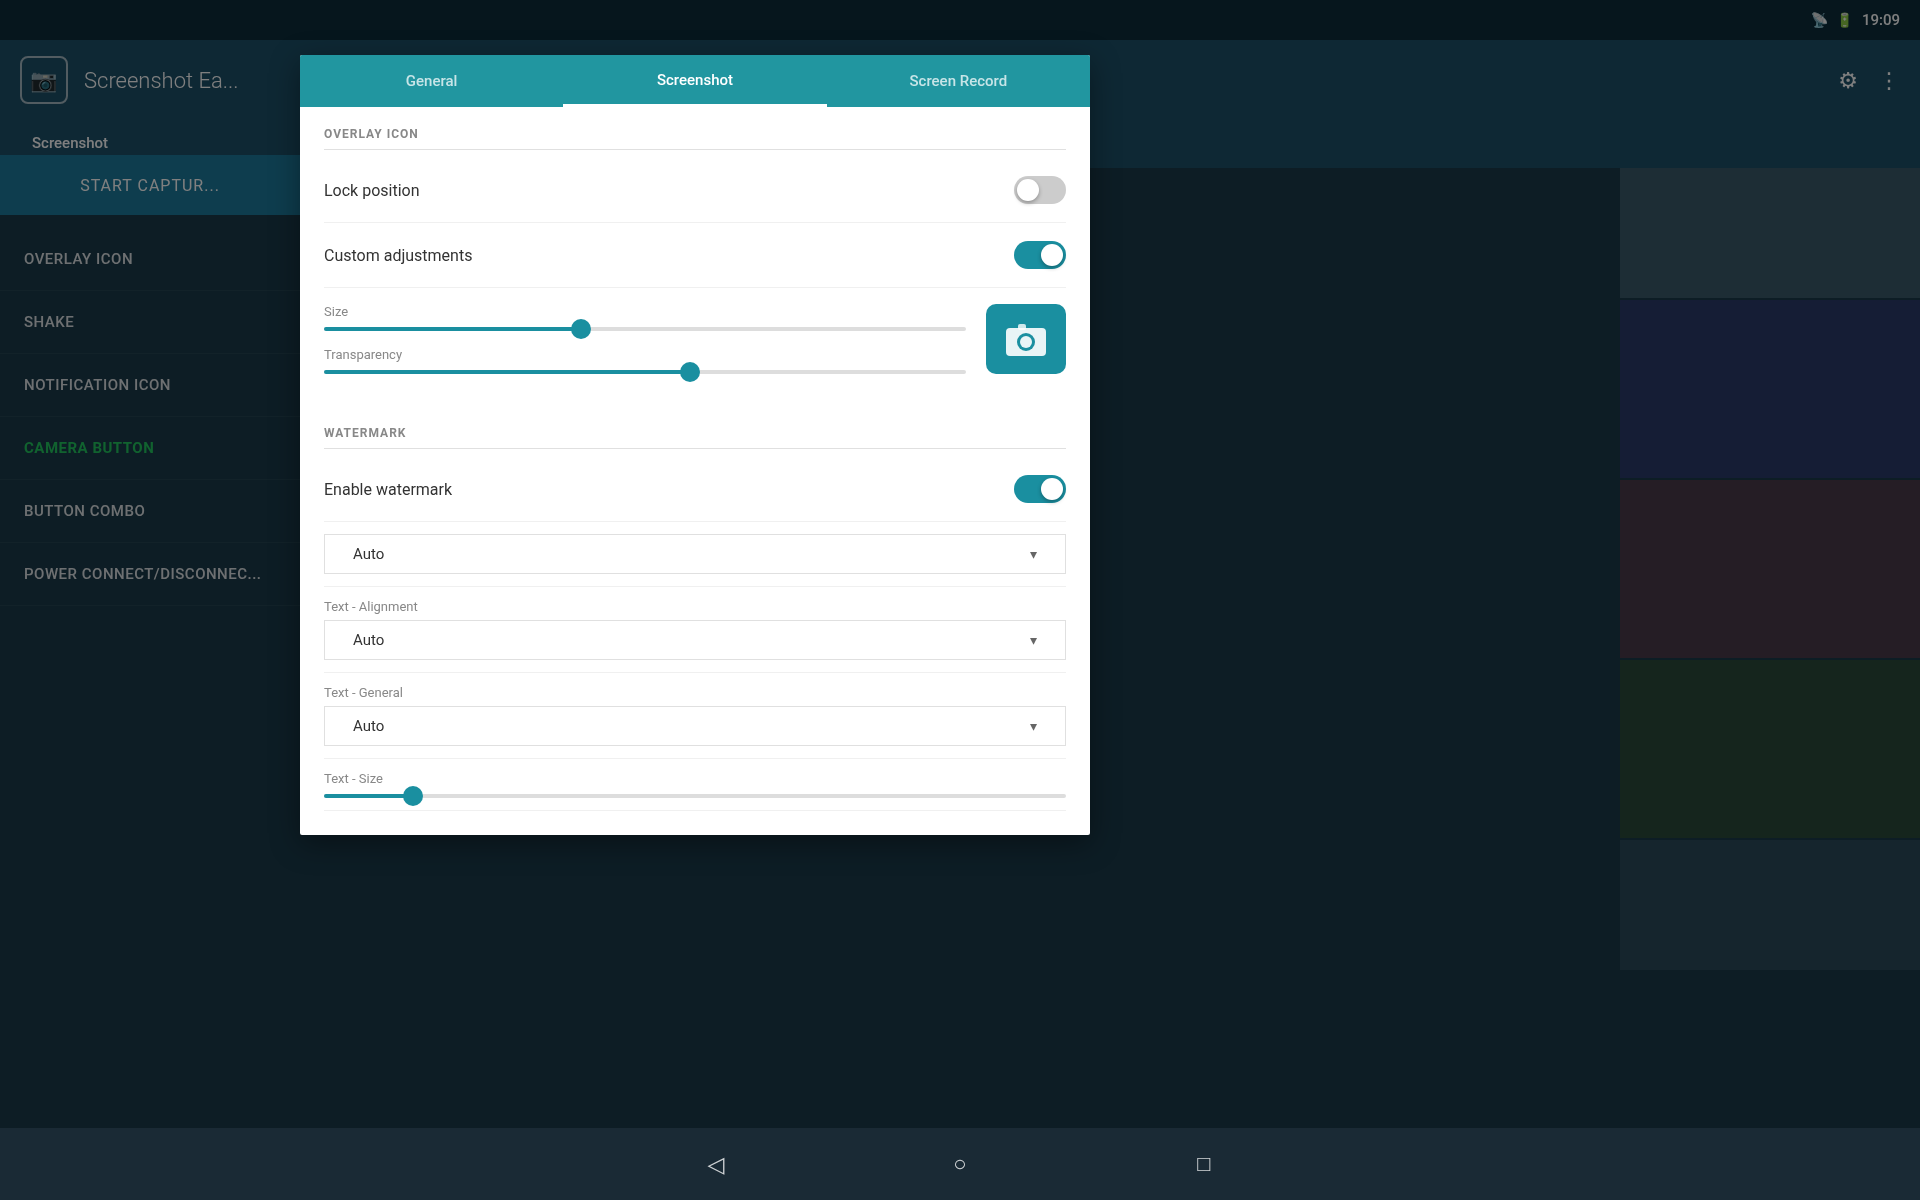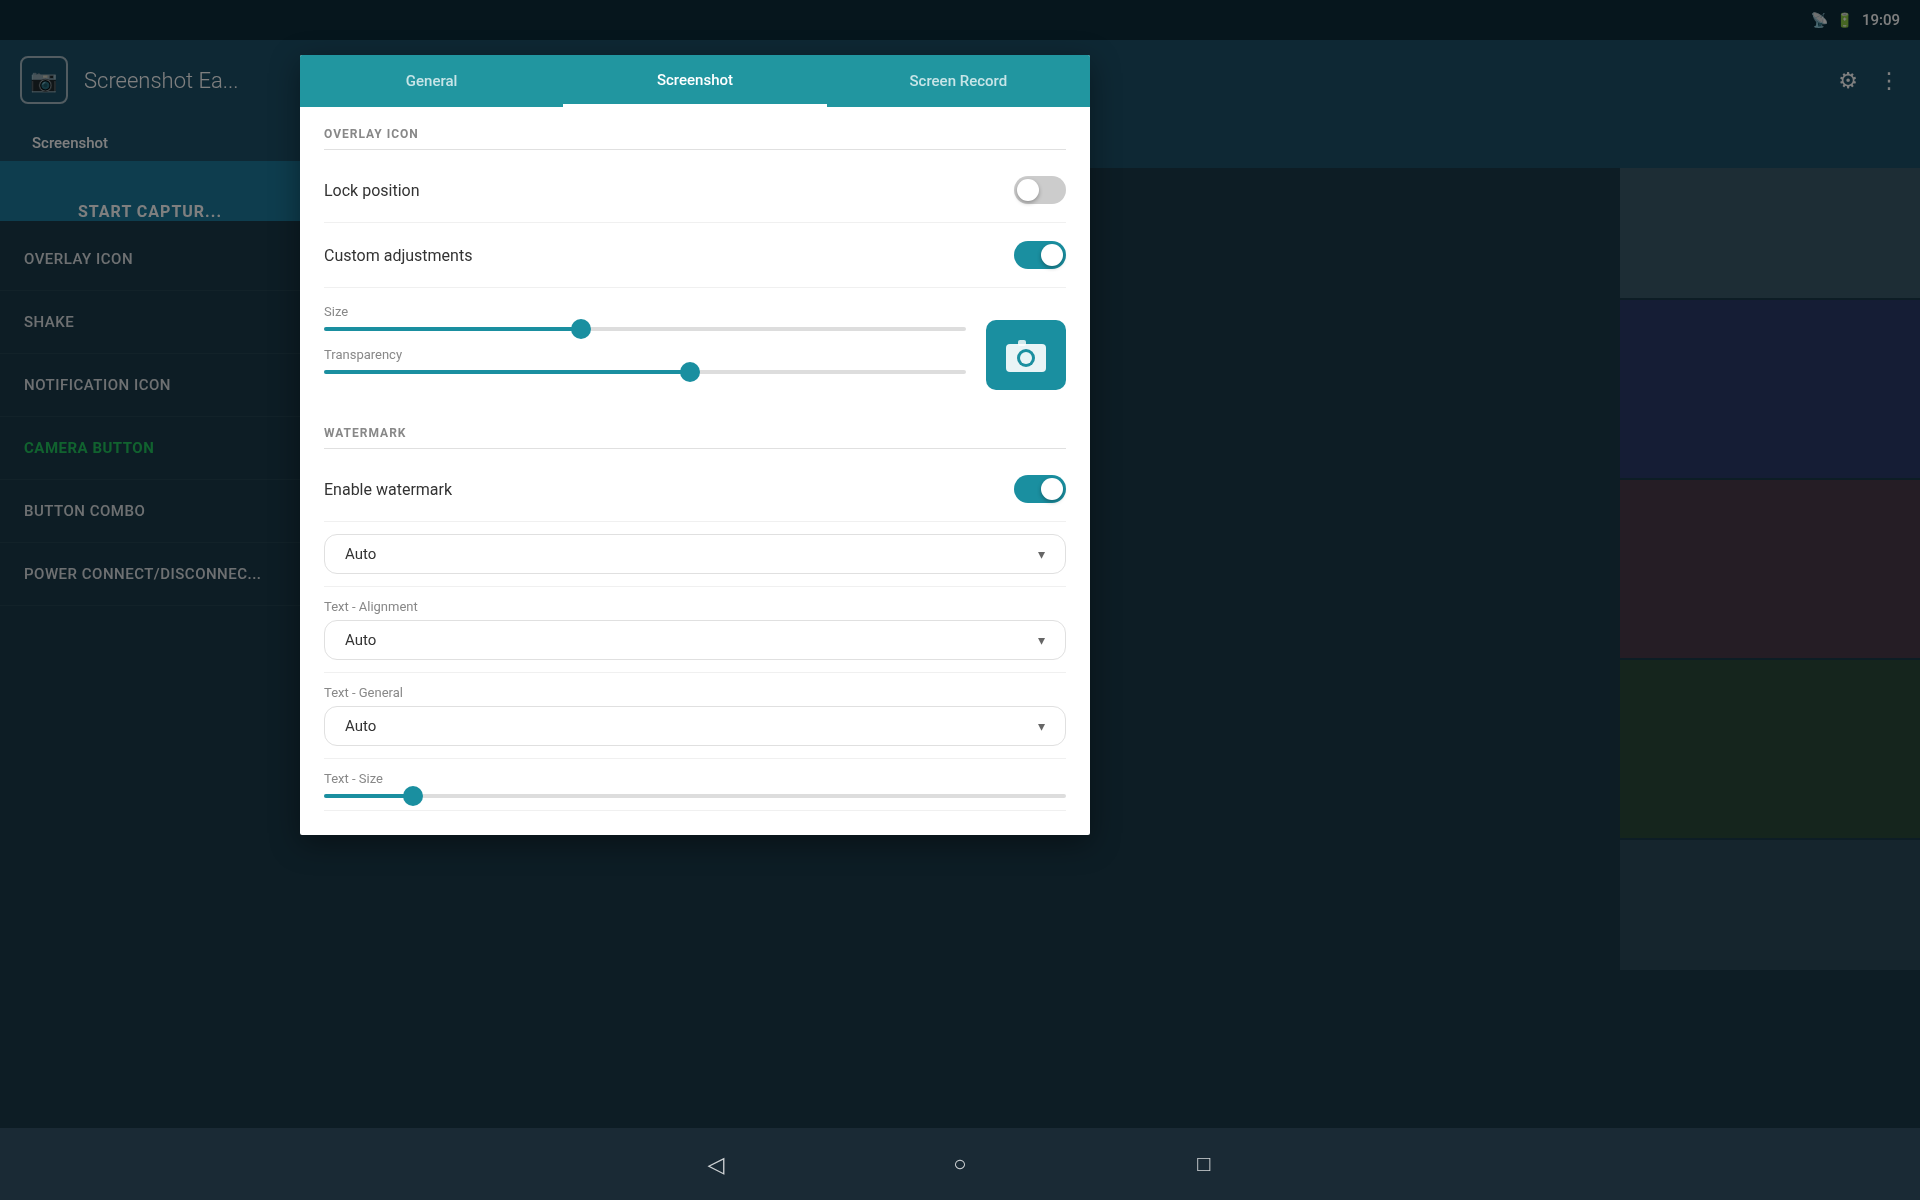--- a/index.html
+++ b/index.html
@@ -94,30 +94,30 @@
       cursor: pointer;
     }
     .tab-item.active {
       color: white;
       border-bottom: 3px solid white;
     }
 
     
     .start-capture {
       position: absolute;
-      top: 161px; left: 0;
+      top: 155px; left: 0;
       width: 300px;
       height: 60px;
       background: #1c7a9c;
       display: flex;
-      align-items: flex-end;
+      align-items: center;
       justify-content: center;
       color: white;
       font-size: 16px;
-      font-weight: 700;
+      font-weight: 400;
       letter-spacing: 1px;
       cursor: pointer;
       z-index: 5;
     }
 
     
     .sidebar {
       position: absolute;
       top: 228px; left: 0;
       width: 300px;
@@ -256,21 +256,21 @@
       background: white;
       box-shadow: 0 2px 4px rgba(0,0,0,0.3);
       transition: left 0.2s;
     }
     .toggle.off .toggle-thumb { left: 3px; }
     .toggle.on .toggle-thumb { left: 27px; }
 
     
     .slider-section {
       display: flex;
-      align-items: flex-end;
+      align-items: flex-start;
       gap: 20px;
       padding: 16px 0;
     }
     .sliders-container {
       flex: 1;
     }
     .slider-row {
       margin-bottom: 16px;
     }
     .slider-label {
@@ -324,24 +324,24 @@
     .dropdown-label {
       font-size: 13px;
       color: #888;
       margin-bottom: 6px;
     }
     .dropdown-select {
       width: 100%;
       display: flex;
       align-items: center;
       justify-content: space-between;
-      padding: 10px 20px;
+      padding: 10px 28px;
       background: white;
       border: 1px solid #e0e0e0;
-      border-radius: 13px;
+      border-radius: 0;
       cursor: pointer;
       text-align: right;
     }
     .dropdown-value {
       font-size: 15px;
       color: #333;
     }
     .dropdown-arrow {
       color: #666;
       font-size: 14px;

